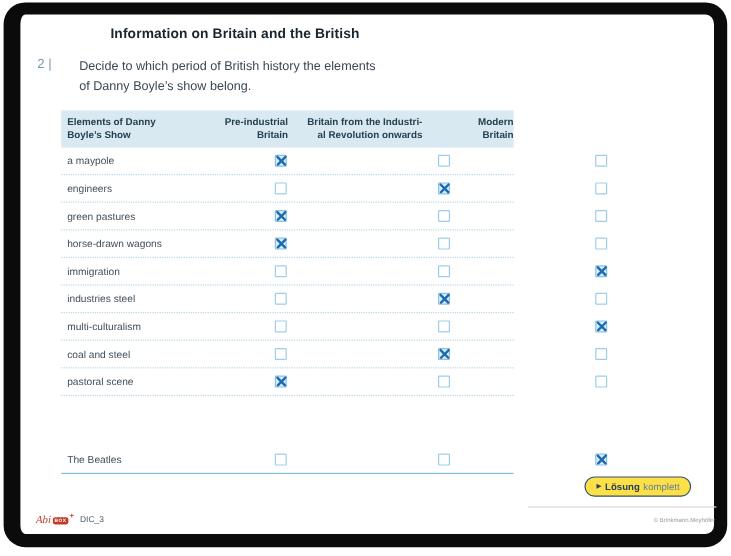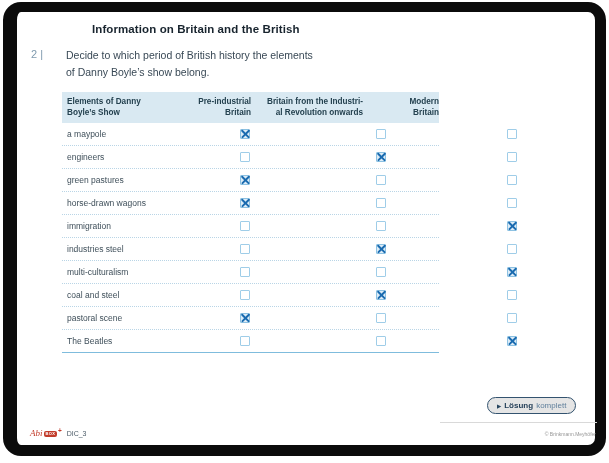--- a/index.html
+++ b/index.html
@@ -26,33 +26,33 @@
     position:absolute;left:31px;top:48px;
     font-size:11px;color:#7f9aae;
   }
   .task-num .bar{margin-left:3px;font-weight:400;}
   .task-text{
     position:absolute;left:66px;top:47px;
     font-size:10.5px;color:#394956;line-height:17px;
   }
 
   
-  .table{position:absolute;left:62px;top:92px;width:377px;}
+  .table{position:absolute;left:51px;top:92px;width:377px;}
   .thead,.trow{
     display:grid;grid-template-columns:103px 86px 112px 76px;
     box-sizing:border-box;
   }
   .thead{
     background:#d9e9f2;height:31px;
     font-size:8.2px;font-weight:bold;color:#24414f;line-height:10.5px;
   }
   .thead .hcell{padding-top:5px;text-align:right;white-space:nowrap;}
   .thead .hcell.first{text-align:left;padding-left:5px;}
   .trow{min-height:23px;border-bottom:1px dotted #b9d5e6;gap:37px;}
-  .trow:last-child{border-bottom:1.5px solid #7fbcdd;}
+  .trow:last-child{border-bottom:1.5px solid #7fbcdd;margin-top:42px;}
   .tcell.label{
     font-size:8.5px;color:#3f4f5a;line-height:10px;
     padding:6px 12px 6px 5px;box-sizing:border-box;
   }
   .tcell.cbcell{display:flex;justify-content:center;align-items:flex-start;padding-top:6px;}
   .cb{
     position:relative;display:inline-block;width:8px;height:8px;
     border:1px solid #9fcde8;background:#ffffff;border-radius:1px;
   }
   .cb.checked{background:#dcecf7;border-color:#8cc1e2;}
@@ -60,21 +60,21 @@
     content:"";position:absolute;left:-1.5px;top:3.3px;width:11px;height:1.5px;
     background:#1a6bb0;border-radius:1px;
   }
   .cb.checked::before{transform:rotate(45deg);}
   .cb.checked::after{transform:rotate(-45deg);}
 
   
   .solution-btn{
     position:absolute;left:487px;top:397px;height:17px;box-sizing:border-box;
     display:inline-flex;align-items:center;gap:3px;padding:0 9px;
-    background:#e5e5e5;border:1.5px solid #33536f;border-radius:9.5px;
+    background:#fde047;border:1.5px solid #33536f;border-radius:9.5px;
     font-size:8px;color:#27455e;cursor:pointer;
   }
   .solution-btn .play{font-size:5.5px;margin-top:.5px;color:#27455e;}
   .solution-btn .b{font-weight:bold;color:#243f58;}
   .solution-btn .r{color:#5f7f9b;}
 
   .hairline{position:absolute;left:440px;top:422px;width:157px;height:1px;background:#d9d9d9;}
 
   
   .footer-left{position:absolute;left:30px;top:428px;display:flex;align-items:flex-start;}

